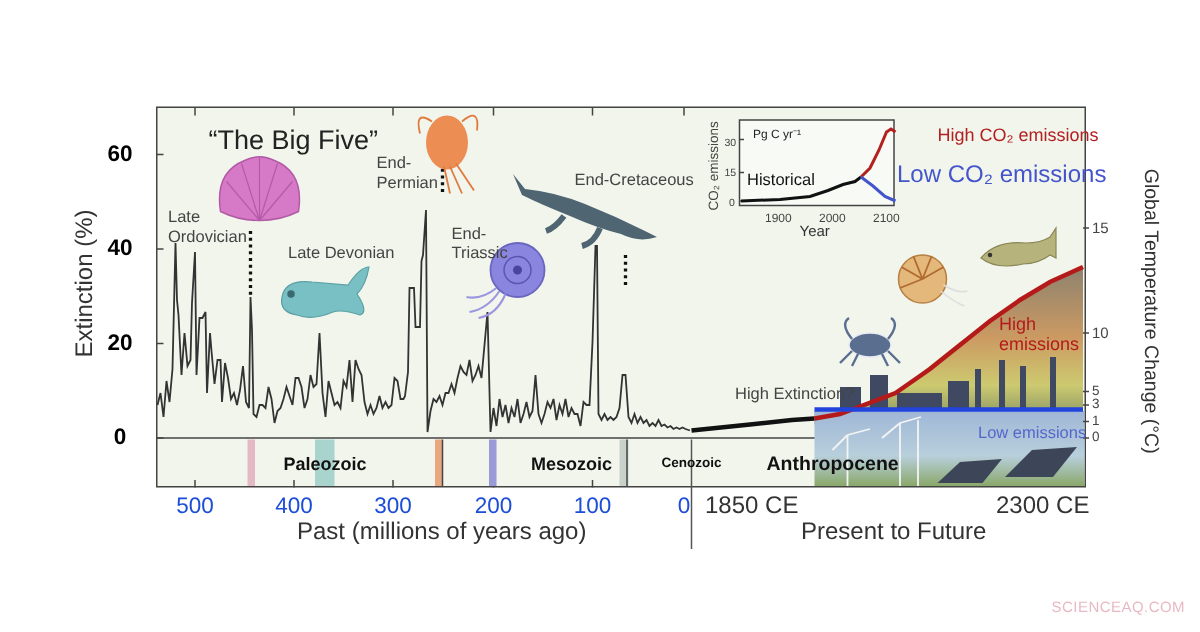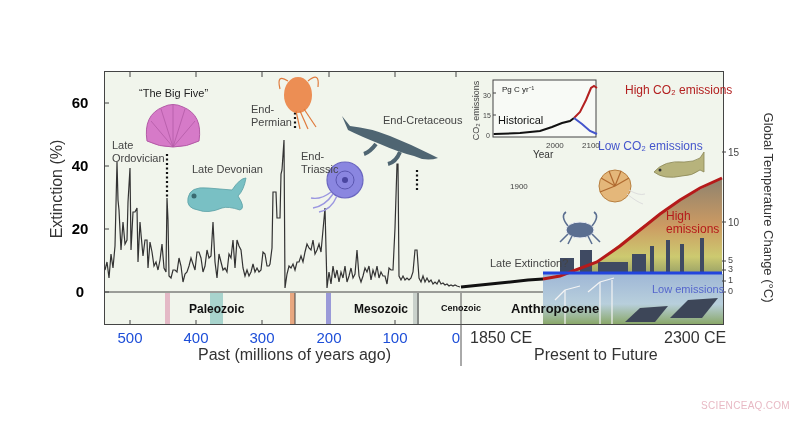--- a/index.html
+++ b/index.html
@@ -216,50 +216,50 @@
 <div class="axlabel" style="left:198px;top:346px;">Past (millions of years ago)</div>
 <div class="axlabel" style="left:470px;top:329px;">1850 CE</div>
 <div class="axlabel" style="left:664px;top:329px;">2300 CE</div>
 <div class="axlabel" style="left:534px;top:346px;">Present to Future</div>
 
 <div class="era" style="left:168px;top:302px;">Paleozoic</div>
 <div class="era" style="left:333px;top:302px;">Mesozoic</div>
 <div class="era" style="left:420px;top:303px;font-size:9px;">Cenozoic</div>
 <div class="era" style="left:490px;top:301px;font-size:13px;">Anthropocene</div>
 
-<div class="ann" style="left:139px;top:87px;font-size:11px;color:#222;">“The Big Five”</div>
+<div class="ann" style="left:139px;top:87px;font-size:18px;color:#222;">“The Big Five”</div>
 <div class="ann" style="left:112px;top:139px;">
   <div>Late</div>
   <div>Ordovician</div>
 </div>
 <div class="ann" style="left:192px;top:163px;">Late Devonian</div>
 <div class="ann" style="left:251px;top:103px;">
   <div>End-</div>
   <div>Permian</div>
 </div>
 <div class="ann" style="left:301px;top:150px;">
   <div>End-</div>
   <div>Triassic</div>
 </div>
 <div class="ann" style="left:383px;top:114px;">End-Cretaceous</div>
-<div class="ann" style="left:490px;top:257px;">Late Extinction?</div>
+<div class="ann" style="left:490px;top:257px;">High Extinction?</div>
 <div class="ann" style="left:666px;top:210px;color:#b51a1a;font-size:12px;">
   <div>High</div>
   <div>emissions</div>
 </div>
 <div class="ann" style="left:636px;top:283px;color:#5566cc;margin-left:16px;">Low emissions</div>
 
 <div class="ann" style="left:502px;top:83px;font-size:8px;color:#222;">Pg C yr⁻¹</div>
 <div class="ann" style="left:498px;top:114px;font-size:11px;color:#111;">Historical</div>
 <div class="ann" style="left:604px;top:84px;font-size:12px;color:#b32020;padding-left:21px;">High CO₂ emissions</div>
-<div class="ann" style="left:598px;top:140px;font-size:12px;color:#4455cc;">Low CO₂ emissions</div>
+<div class="ann" style="left:598px;top:110px;font-size:16px;color:#4455cc;">Low CO₂ emissions</div>
 <div class="ann" style="left:483px;top:89px;font-size:7px;">30</div>
 <div class="ann" style="left:483px;top:109px;font-size:7px;">15</div>
 <div class="ann" style="left:486px;top:129px;font-size:7px;">0</div>
-<div class="ann" style="left:510px;top:139px;font-size:8px;margin-top:41px;">1900</div>
+<div class="ann" style="left:510px;top:139px;font-size:8px;">1900</div>
 <div class="ann" style="left:546px;top:139px;font-size:8px;">2000</div>
 <div class="ann" style="left:582px;top:139px;font-size:8px;">2100</div>
 <div class="ann" style="left:533px;top:148px;font-size:10px;color:#333;">Year</div>
 <div class="ann" style="left:446px;top:104px;font-size:9px;transform:rotate(-90deg);width:60px;text-align:center;">CO₂ emissions</div>
 
 <div class="ann" style="left:728px;top:146px;font-size:10px;">15</div>
 <div class="ann" style="left:728px;top:216px;font-size:10px;">10</div>
 <div class="ann" style="left:728px;top:255px;font-size:9px;line-height:10px;">5</div>
 <div class="ann" style="left:728px;top:264px;font-size:9px;line-height:10px;">3</div>
 <div class="ann" style="left:728px;top:275px;font-size:9px;line-height:10px;">1</div>

